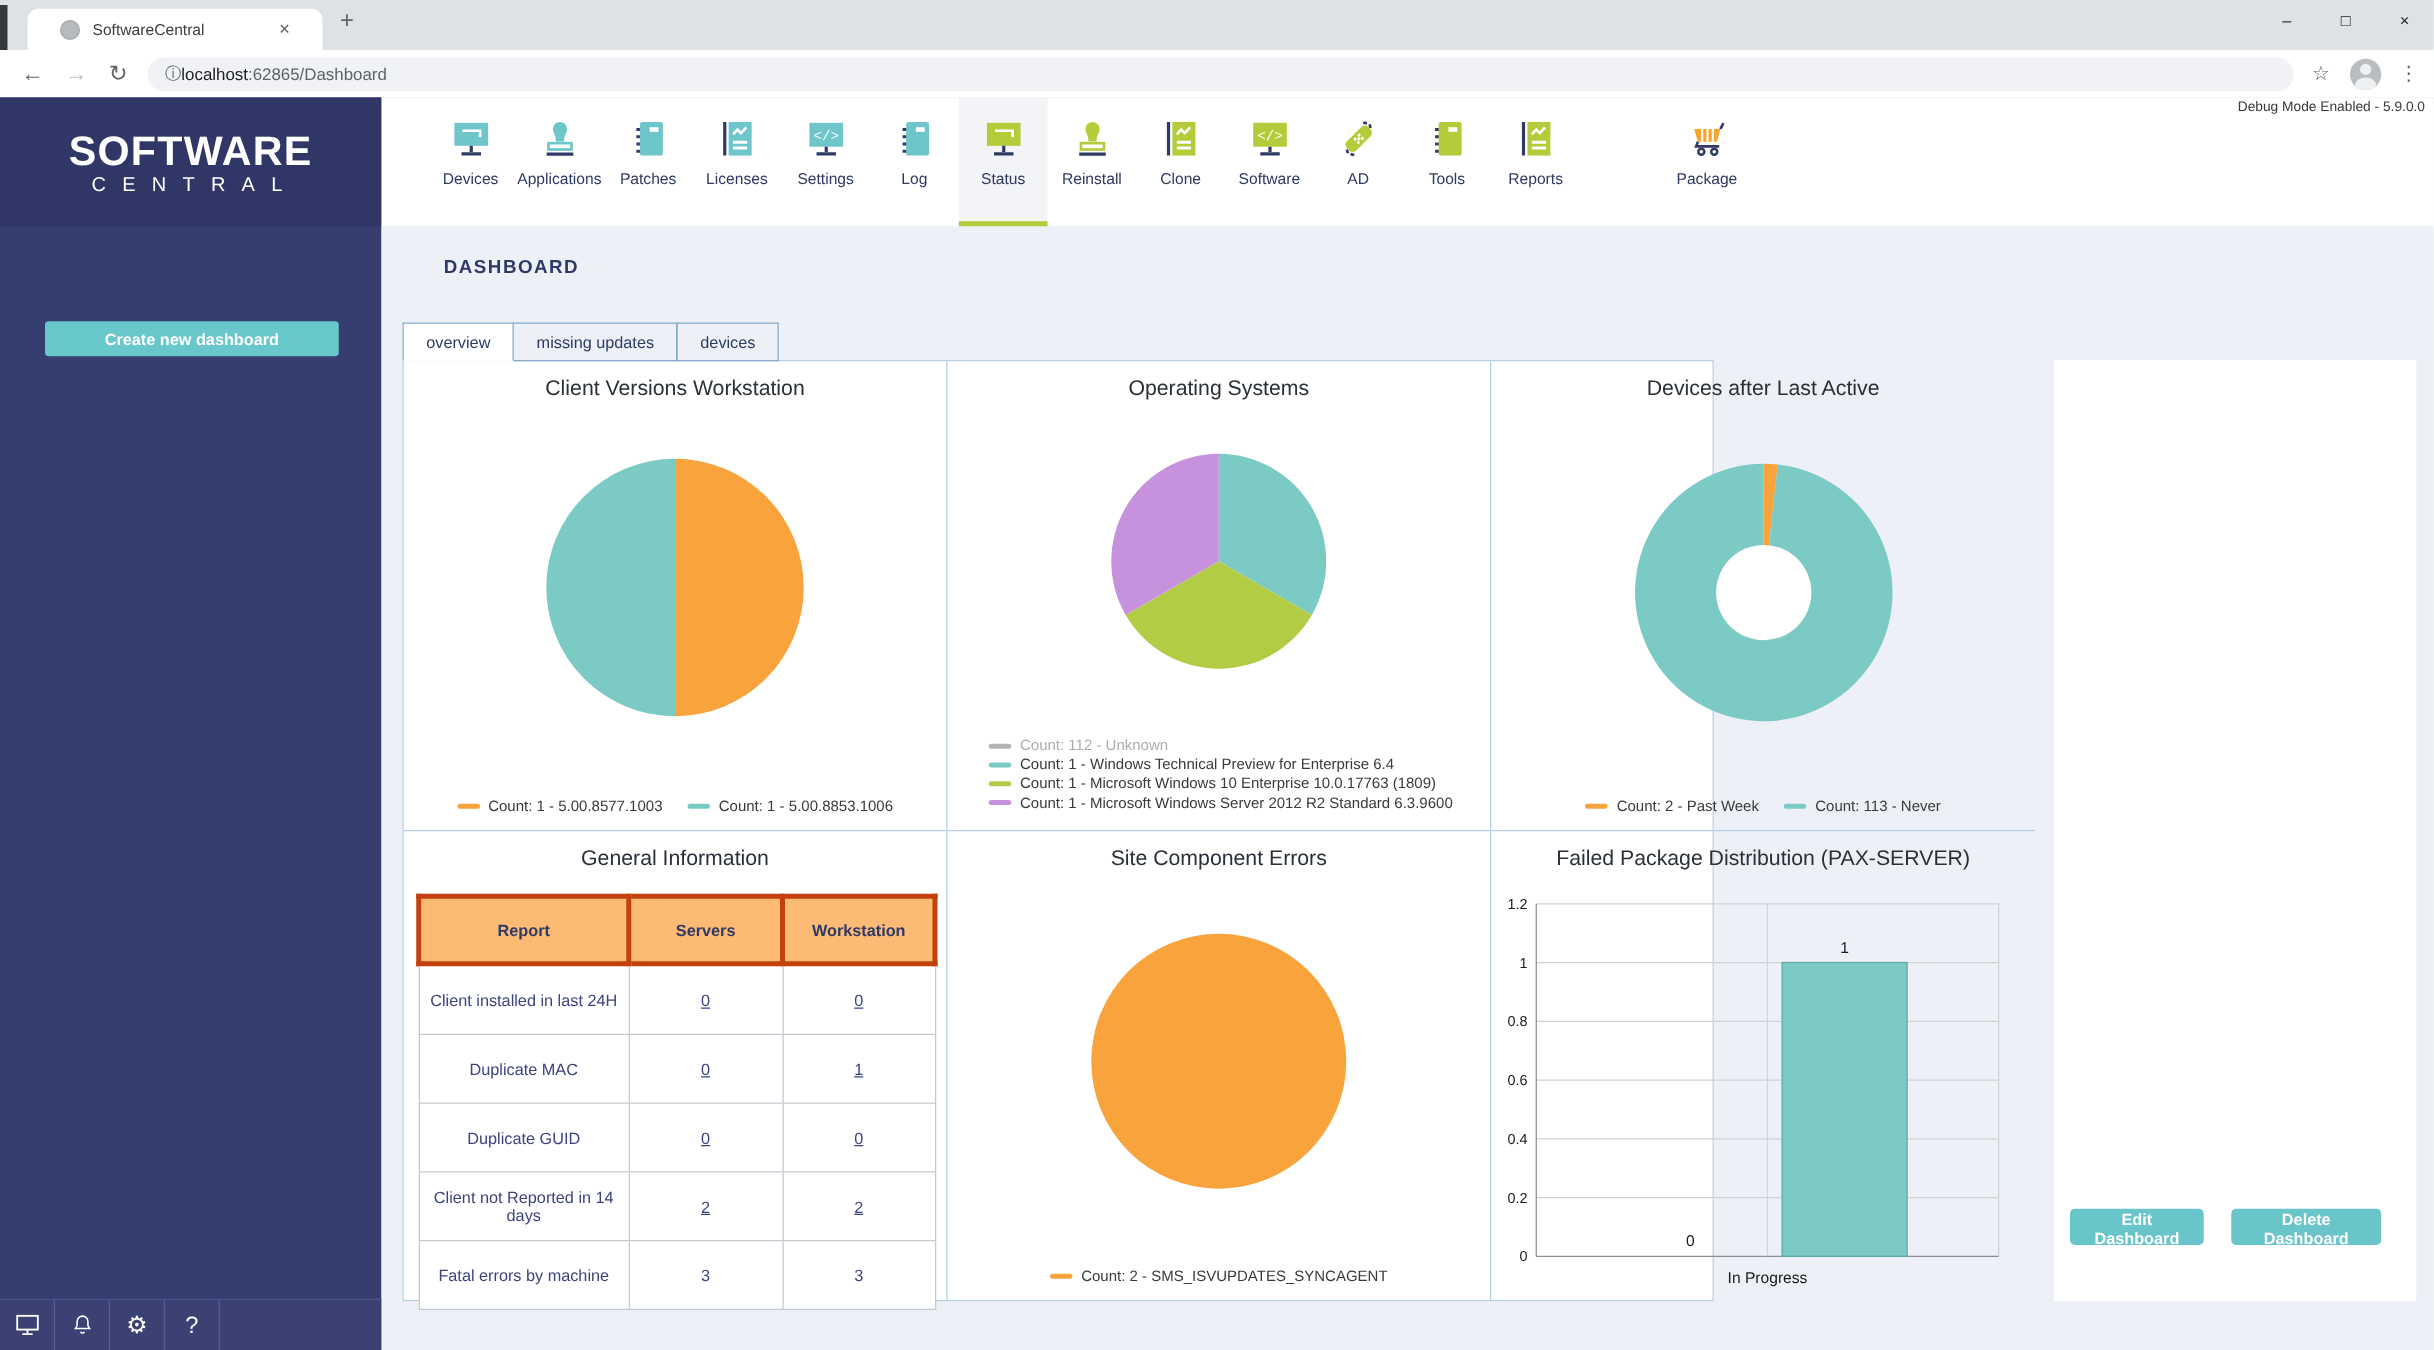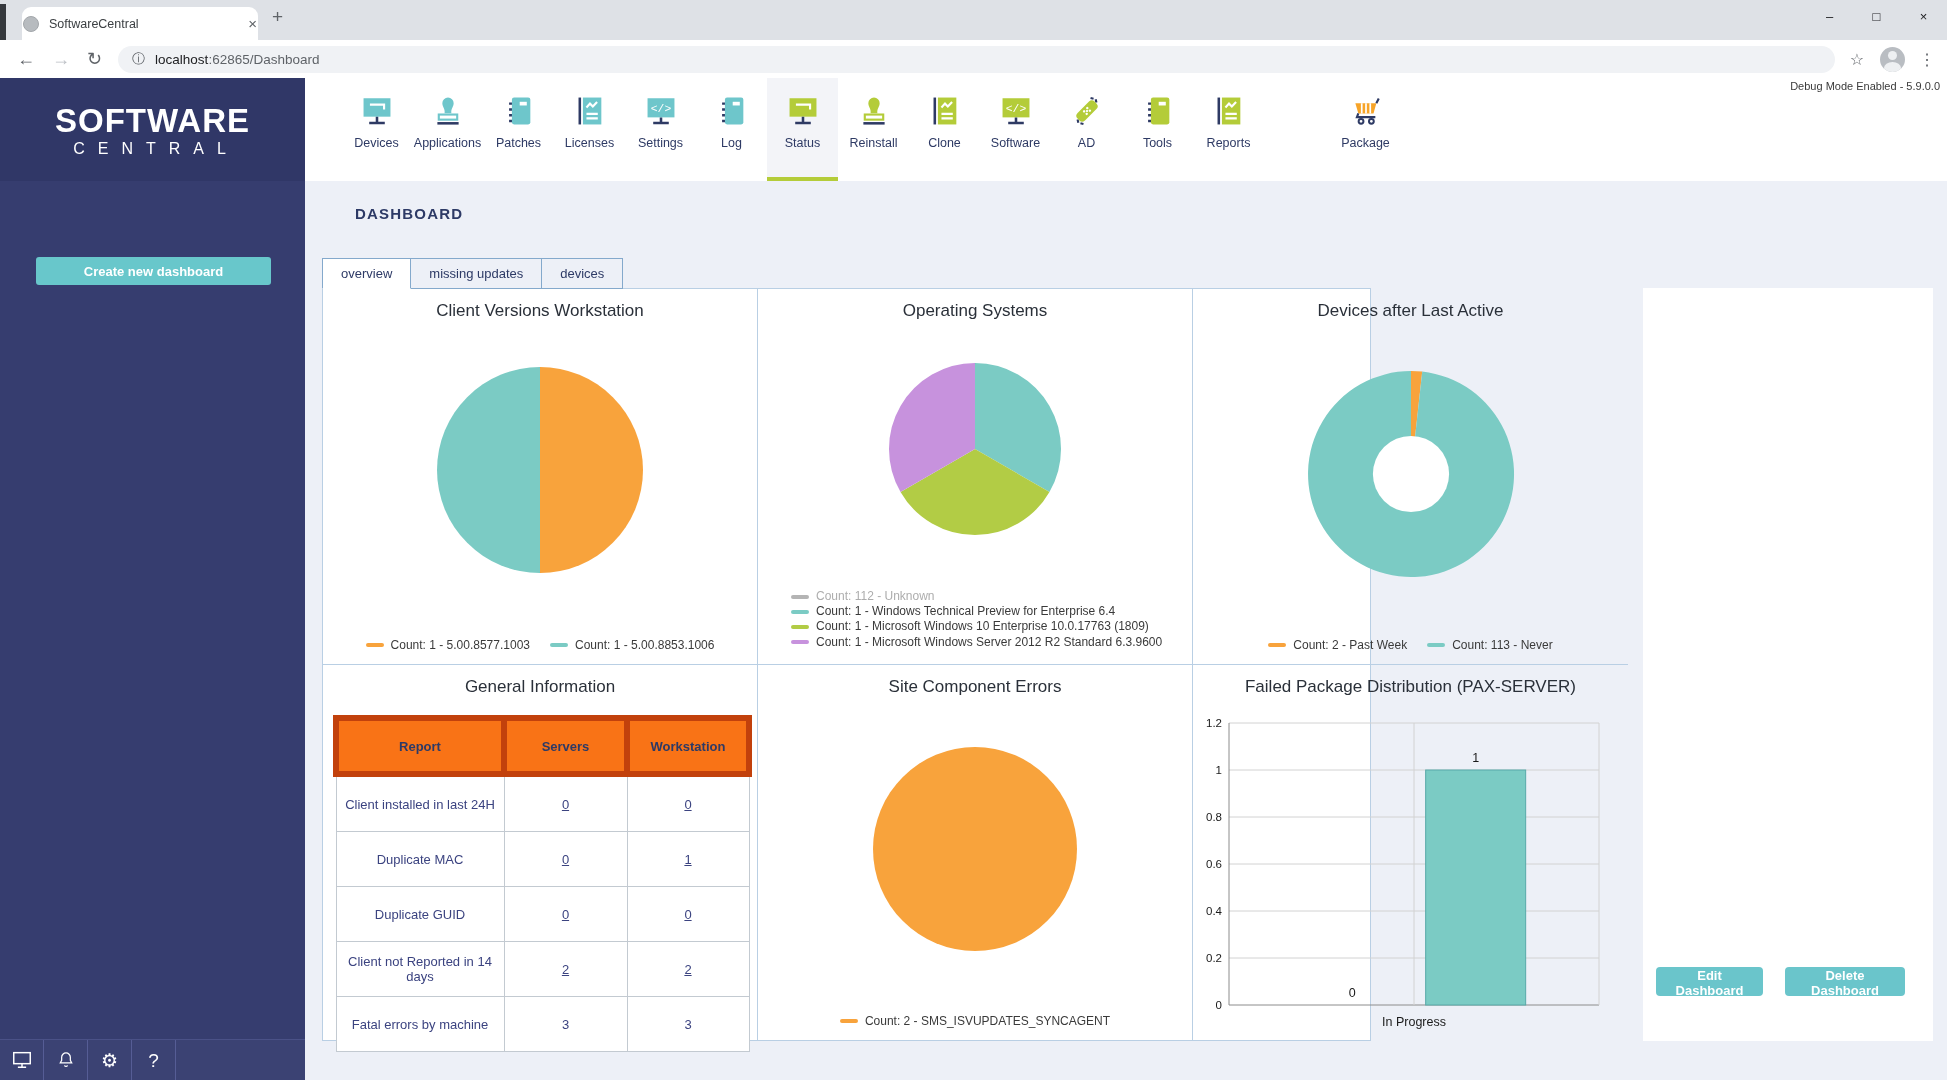--- a/index.html
+++ b/index.html
@@ -5,35 +5,35 @@
   html,body{margin:0;padding:0;}
   body{
     width:1947px;height:1080px;position:relative;overflow:hidden;
     font-family:"Liberation Sans",sans-serif;background:#fff;
     -webkit-font-smoothing:antialiased;
   }
   
   .tabbar{position:absolute;top:0;left:0;right:0;height:40px;background:#dee1e6;}
   .edge-strip{position:absolute;left:0;top:4px;width:6px;height:36px;background:#35383d;}
   .tab{position:absolute;left:22px;top:7px;width:236px;height:33px;background:#fff;
-       border-radius:9px 9px 0 0;display:flex;align-items:center;padding:0 1px;box-sizing:border-box;}
+       border-radius:9px 9px 0 0;display:flex;align-items:center;padding:0 26px;box-sizing:border-box;}
   .favicon{width:16px;height:16px;border-radius:50%;background:#b7bbbf;border:1px solid #a3a7ab;box-sizing:border-box;}
   .tab-title{font-size:12.5px;color:#3c4043;margin-left:10px;flex:1;white-space:nowrap;overflow:hidden;}
   .tab-close{font-size:15px;color:#5f6368;line-height:1;}
   .newtab{position:absolute;left:272px;top:6px;font-size:19px;color:#5f6368;}
   .win-controls{position:absolute;right:0;top:0;height:34px;display:flex;}
   .win-btn{width:47px;text-align:center;line-height:34px;color:#202124;font-size:13px;}
   .addressbar{position:absolute;top:40px;left:0;right:0;height:38px;background:#fff;
        border-bottom:1px solid #d5d8dc;display:flex;align-items:center;}
   .nav-glyph{font-size:18px;color:#5f6368;margin-left:17px;line-height:1;}
   .nav-glyph.disabled{color:#bdc1c6;}
   .omnibox{flex:1;height:27px;margin:0 15px 0 16px;background:#f0f2f5;border-radius:14px;
        display:flex;align-items:center;padding:0 14px;}
   .info-glyph{font-size:13px;color:#5f6368;}
-  .url{font-size:13.5px;margin-left:10px;white-space:nowrap;}
+  .url{font-size:13.5px;white-space:nowrap;}
   .url .host{color:#202124;}
   .url .rest{color:#5f6368;}
   .bar-right{display:flex;align-items:center;margin-right:12px;}
   .star-glyph{font-size:16px;color:#5f6368;margin-right:16px;}
   .avatar{width:25px;height:25px;border-radius:50%;background:#b9bdc2;position:relative;overflow:hidden;margin-right:14px;}
   .avatar::before{content:"";position:absolute;left:8px;top:4px;width:9px;height:9px;border-radius:50%;background:#eef0f2;}
   .avatar::after{content:"";position:absolute;left:4px;top:15px;width:17px;height:12px;border-radius:50%;background:#eef0f2;}
   .menu-dots{font-size:16px;color:#5f6368;}
   
   .app{position:absolute;top:78px;left:0;right:0;bottom:0;background:#edf0f7;}
@@ -81,22 +81,22 @@
   .legend{position:absolute;display:flex;}
   .legend.center{left:0;right:0;bottom:12px;justify-content:center;flex-wrap:nowrap;}
   .legend.left{left:33px;top:301px;flex-direction:column;align-items:flex-start;gap:2px;}
   .lg-item{display:inline-flex;align-items:center;font-size:12px;color:#3a3a3a;white-space:nowrap;margin:0 9px 0 0;line-height:1.1;}
   .legend.center .lg-item{margin:0 10px;}
   .lg-dash{width:18px;height:4px;border-radius:2px;margin-right:7px;display:inline-block;flex:none;}
   .lg-item.muted .lg-label{color:#adadad;}
   
   .gi-wrap{position:absolute;left:10px;top:50px;}
   table.gi{border-collapse:collapse;width:413px;table-layout:fixed;}
-  table.gi th{background:#f97316;color:#2d3a66;font-size:13px;font-weight:bold;height:48px;
-       border:6px solid #c2410c;}
+  table.gi th{background:#fdba74;color:#2d3a66;font-size:13px;font-weight:bold;height:48px;
+       border:4px solid #c2410c;}
   table.gi td{height:52px;text-align:center;font-size:13px;color:#3b4380;border:1px solid #c3cad1;background:#fff;}
   table.gi col.c1{width:168px;} table.gi col.c2{width:123px;} table.gi col.c3{width:122px;}
   .num-link{color:#3b4380;text-decoration:underline;cursor:pointer;}
   
   .cb6 text.tick{font-size:11.5px;fill:#1a1a1a;font-family:"Liberation Sans",sans-serif;}
   .cb6 text.val{font-size:12.5px;fill:#1a1a1a;font-family:"Liberation Sans",sans-serif;}
   .cb6 text.xlab{font-size:12.5px;fill:#1a1a1a;font-family:"Liberation Sans",sans-serif;}
   
   .right-panel{position:absolute;left:1338px;top:210px;width:290px;height:753px;background:#fff;}
   .rp-btn{position:absolute;bottom:45px;height:29px;background:#6ac5cb;border:none;border-radius:4px;

